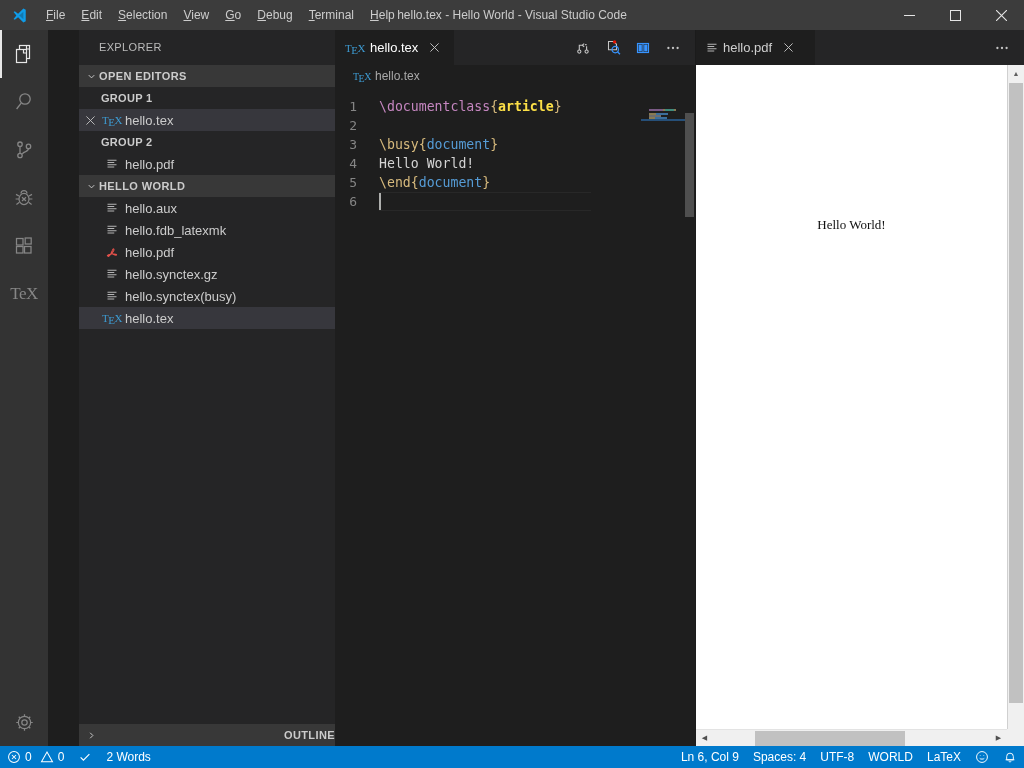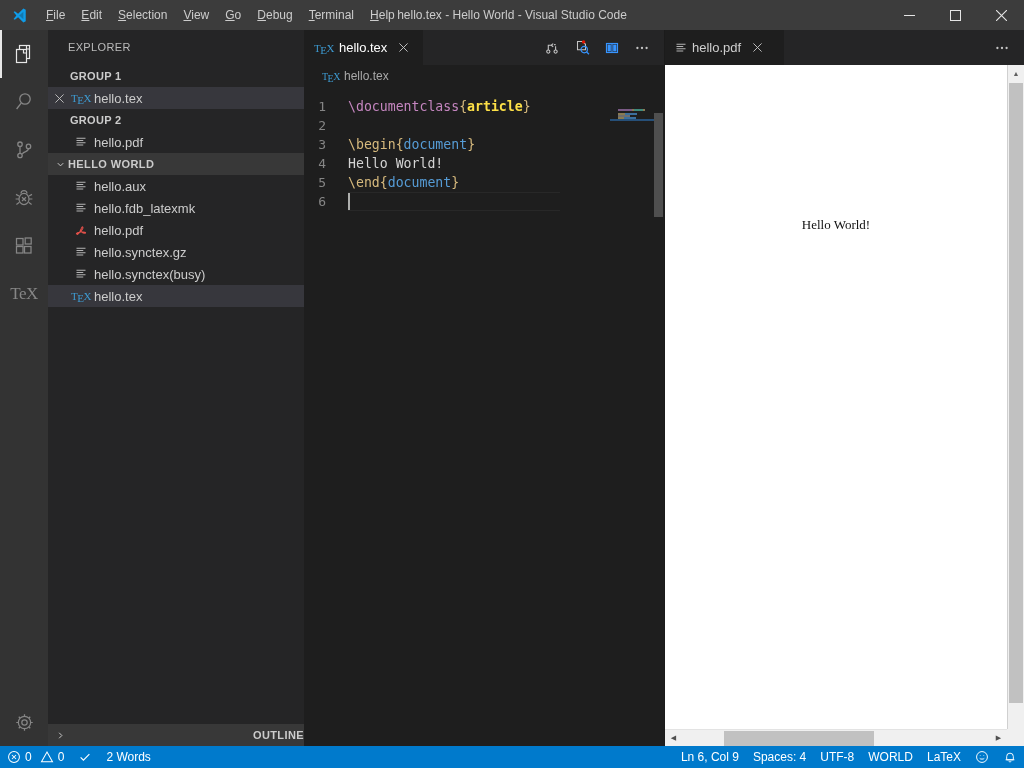--- a/index.html
+++ b/index.html
@@ -44,21 +44,21 @@
     position: relative; color: #868686;
   }
   .act-icon.active { color: #e7e7e7; }
   .act-icon.active::before {
     content: ""; position: absolute; left: 0; top: 0; bottom: 0; width: 2px; background: #e7e7e7;
   }
   .act-spacer { flex: 1 1 auto; }
   .tex-glyph { font-family: "Liberation Serif", serif; font-size: 17px; letter-spacing: -0.5px; }
 
   
-  .sidebar { width: 256px; background: #252526; flex: 0 0 256px; display: flex; flex-direction: column; position: relative; }
+  .sidebar { width: 256px; background: #252526; flex: 0 0 256px; display: flex; flex-direction: column; position: relative; margin-left: 31px; }
   .sb-title { height: 35px; line-height: 35px; padding-left: 20px; font-size: 11px; color: #bbbbbb; letter-spacing: .35px; }
   .sec-header {
     height: 22px; display: flex; align-items: center; background: #383838; color: #cccccc;
     font-size: 11px; font-weight: bold; letter-spacing: .4px; padding-left: 4px;
   }
   .chev { width: 16px; text-align: center; font-size: 10px; color: #cccccc; display:inline-flex; align-items:center; justify-content:center;}
   .row {
     height: 22px; display: flex; align-items: center; font-size: 13px; color: #cccccc;
     white-space: nowrap; cursor: pointer;
   }
@@ -224,20 +224,28 @@
           <circle cx="12" cy="12" r="2.8"></circle>
           <path d="M12 3.4v2.3M12 18.3v2.3M20.6 12h-2.3M5.7 12H3.4M18 6l-1.6 1.6M7.6 16.4 6 18M18 18l-1.6-1.6M7.6 7.6 6 6"></path>
           <circle cx="12" cy="12" r="6.4"></circle>
         </svg>
       </div>
     </div>
 
     <div class="sidebar">
       <div class="sb-title">EXPLORER</div>
 
+      <div class="sec-header">
+        <span class="chev">
+          <svg width="11" height="11" viewBox="0 0 16 16" fill="none" stroke="currentColor" stroke-width="1.4">
+              <path d="M4 6l4 4 4-4"></path>
+            </svg>
+        </span>
+        <span>OPEN EDITORS</span>
+      </div>
 
       <div class="row">
         <span class="group-label">GROUP 1</span>
       </div>
 
       <div class="row selected">
         <span class="xclose">
           <svg width="9" height="9" viewBox="0 0 11 11">
               <path d="M0.5 0.5 L10.5 10.5 M10.5 0.5 L0.5 10.5" stroke="#c5c5c5" stroke-width="1.1"></path>
             </svg>
@@ -390,21 +398,21 @@
             <div class="cline">
               <span class="lno">1</span>
               <span class="ctext"><span class="cmd-pink">\documentclass</span><span class="brace">{</span><span class="cls">article</span><span class="brace">}</span></span>
             </div>
             <div class="cline">
               <span class="lno">2</span>
               <span class="ctext"></span>
             </div>
             <div class="cline">
               <span class="lno">3</span>
-              <span class="ctext"><span class="cmd-gold">\begin</span><span class="brace">{</span><span class="env">document</span><span class="brace">}</span></span>
+              <span class="ctext"><span class="cmd-gold">\busy</span><span class="brace">{</span><span class="env">document</span><span class="brace">}</span></span>
             </div>
             <div class="cline">
               <span class="lno">4</span>
               <span class="ctext"><span class="plain">Hello World!</span></span>
             </div>
             <div class="cline">
               <span class="lno">5</span>
               <span class="ctext"><span class="cmd-gold">\end</span><span class="brace">{</span><span class="env">document</span><span class="brace">}</span></span>
             </div>
             <div class="cline" style="position:relative">

